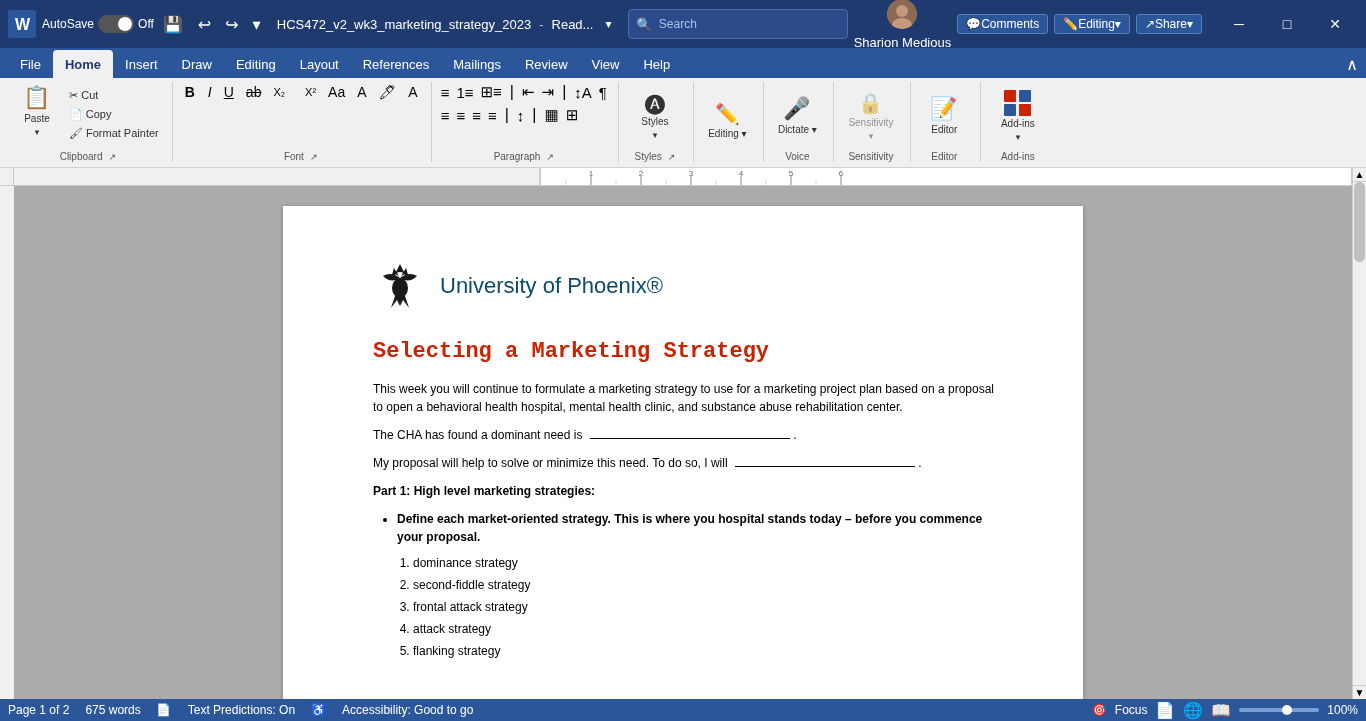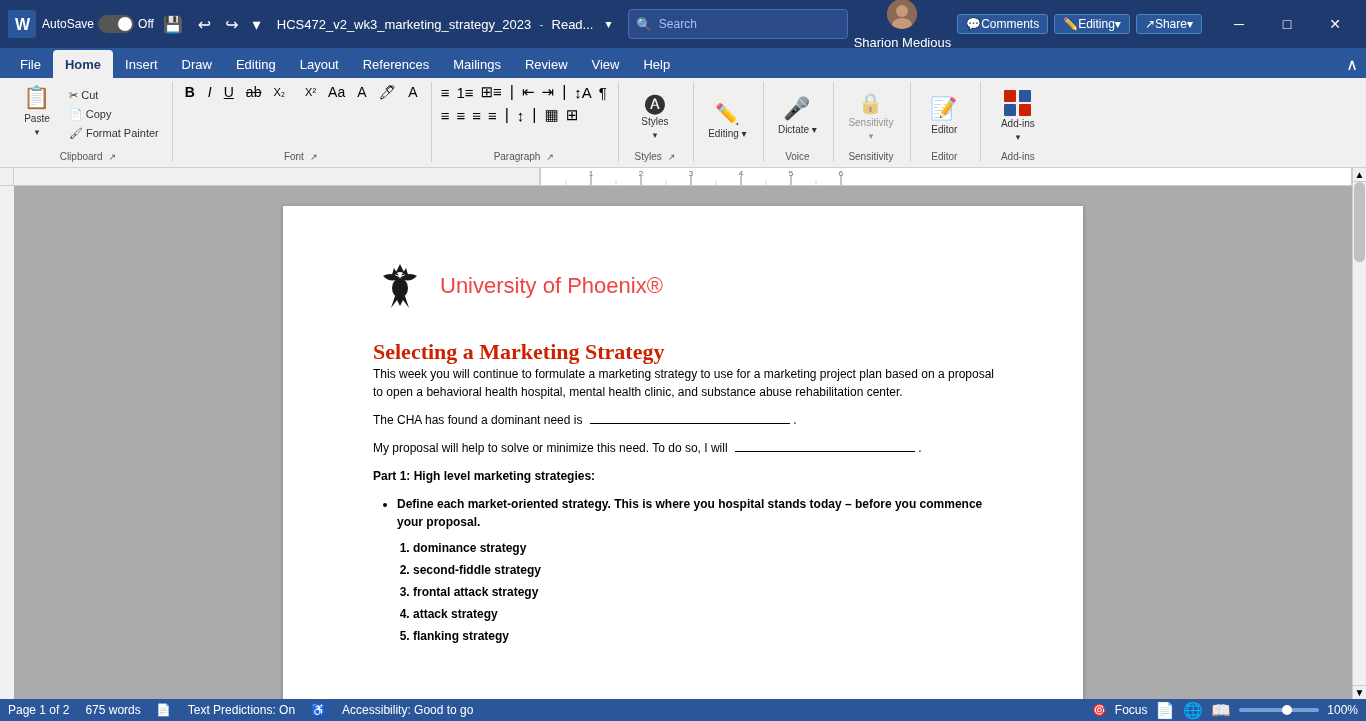--- a/index.html
+++ b/index.html
@@ -152,21 +152,22 @@
     .scrollbar-track { flex: 1; position: relative; background: #f0f0f0; }
     .scrollbar-thumb { position: absolute; top: 0; left: 1px; right: 1px; height: 80px; background: #c0c0c0; border-radius: 6px; }
 
     
     .doc-logo { display: flex; align-items: center; gap: 12px; margin-bottom: 24px; }
 
     .doc-title-text {
       color: #cc2200;
       font-size: 22px;
       font-weight: bold;
-      font-family: Liberation Serif, serif;
+      font-family: Liberation Mono, monospace;
+      margin-bottom: 16px;
     }
     .doc-body { font-family: Arial, sans-serif; font-size: 12px; line-height: 1.5; color: #000; }
     .doc-body p { margin-bottom: 10px; }
     .doc-body ul { margin-left: 20px; margin-bottom: 8px; }
     .doc-body ol { margin-left: 40px; margin-bottom: 8px; }
     .doc-body li { margin-bottom: 4px; }
 
     
     .status-bar {
       background: #2b579a;
@@ -491,21 +492,21 @@
                 <path d="M44,20 Q36,15 27,22 Q36,28 44,20z" fill="#1a1a1a"></path>
 
                 <path d="M22,18 L27,8 L32,18 Q27,14 22,18z" fill="#1a1a1a"></path>
                 <path d="M18,22 L21,12 L26,20 Q22,16 18,22z" fill="#1a1a1a"></path>
                 <path d="M36,22 L33,12 L28,20 Q32,16 36,22z" fill="#1a1a1a"></path>
 
                 <path d="M22,40 L18,52 L24,44 L27,50 L30,44 L36,52 L32,40" fill="#1a1a1a"></path>
               </g>
             </svg>
           </div>
-          <div style="font-size:22px; font-weight:400; color:#ef4444; font-family:Arial;">University of Phoenix®</div>
+          <div style="font-size:22px; font-weight:400; color:#0c4a6e; font-family:Arial;">University of Phoenix®</div>
         </div>
 
         <div class="doc-title-text">Selecting a Marketing Strategy</div>
 
         <div class="doc-body">
           <p>This week you will continue to formulate a marketing strategy to use for a marketing project plan based on a proposal to open a behavioral health hospital, mental health clinic, and substance abuse rehabilitation center.</p>
 
           <p>
             <span>The CHA has found a dominant need is</span>
             <span style="display:inline-block; border-bottom:1px solid #000; width:200px; margin-left:4px;"></span>
@@ -517,21 +518,21 @@
             <span style="display:inline-block; border-bottom:1px solid #000; width:180px; margin-left:4px;"></span>
             <span>.</span>
           </p>
 
           <p><strong>Part 1: High level marketing strategies:</strong></p>
 
           <ul style="list-style:disc; margin-left:24px;">
             <li><strong>Define each market-oriented strategy.  This is where you hospital stands today – before you commence your proposal.</strong></li>
           </ul>
 
-          <ol style="margin-top:6px;font-weight:bold;">
+          <ol style="margin-top:6px;">
             <li>dominance strategy</li>
             <li>second-fiddle strategy</li>
             <li>frontal attack strategy</li>
             <li>attack strategy</li>
             <li>flanking strategy</li>
           </ol>
         </div>
       </div>
     </div>
   </div>

